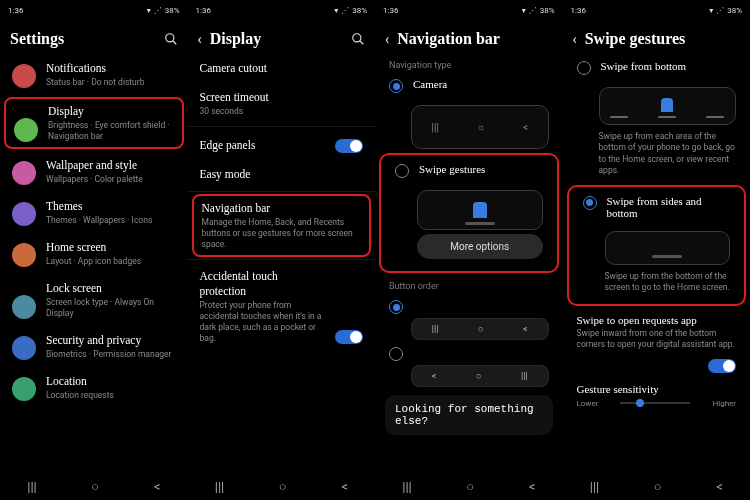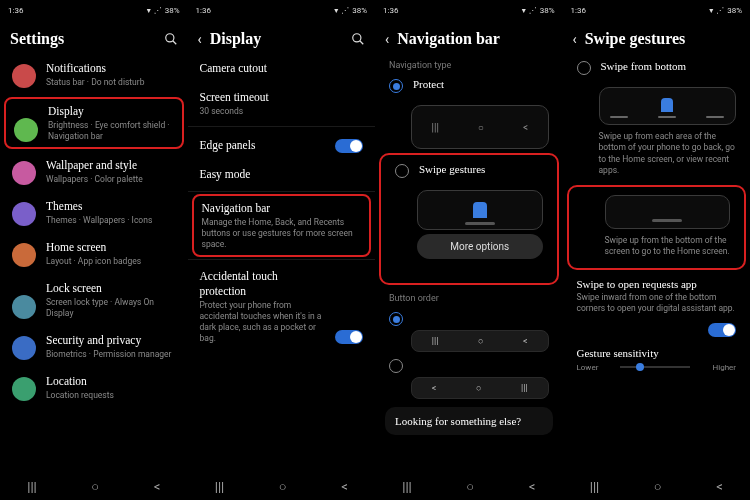--- a/index.html
+++ b/index.html
@@ -94,21 +94,21 @@
     align-items:center;
     justify-content:space-around;
     position:relative;
   }
   .preview .nav-glyph{color:#888;font-size:10px;}
   .preview .pill{position:absolute;width:30px;height:3px;border-radius:3px;background:#555;}
   .preview.swipe .handle{width:14px;height:16px;background:#3a7de0;border-radius:4px 4px 0 0;}
   .preview .bars{display:flex;gap:30px;}
   .preview .bar{width:18px;height:2px;background:#666;border-radius:2px;}
   .more-options{
-    margin:4px 14px 20px 36px;
+    margin:4px 14px 8px 36px;
     background:#2a2a2a;
     border-radius:16px;
     text-align:center;
     padding:7px 0;
     font-size:10px;
     color:#ddd;
   }
   .highlight-box{
     border:2px solid #d92020;
     border-radius:10px;
@@ -127,21 +127,21 @@
     color:#bbb;
     font-size:9px;
   }
   .desc { font-size:8.5px; color:#8a8a8a; padding: 2px 14px 6px 36px; line-height:1.35; }
   .looking {
     background:#111;
     margin:8px 10px 2px 10px;
     padding:8px 10px;
     border-radius:10px;
   }
-  .looking .label{font-size:11px;color:#fff;font-family:Liberation Serif, serif;}
+  .looking .label{font-size:11px;color:#fff;font-family:Liberation Mono, monospace;}
   .swipe-assist{padding:6px 14px;}
   .swipe-assist .label{font-size:11px;color:#fff;font-family:"Comic Sans MS",cursive;}
   .swipe-assist .sub{font-size:8.5px;color:#8a8a8a;margin-top:2px;line-height:1.3;}
   .swipe-assist-row{display:flex;justify-content:flex-end;padding:0 14px 4px 14px;}
   .sens{padding:6px 14px 2px 14px;}
   .sens .label{font-size:11px;color:#fff;font-family:"Comic Sans MS",cursive;}
   .sens-row{display:flex;justify-content:flex-end;align-items:center;padding:2px 14px;font-size:8px;color:#888;gap:16px;}
   .sens-track{flex:1;height:2px;background:#333;margin:0 6px;position:relative;}
   .sens-track::after{content:"";position:absolute;left:22%;top:-3px;width:8px;height:8px;border-radius:50%;background:#3a7de0;}
   .navbar{
@@ -322,21 +322,21 @@
   </div>
   <div class="titlebar">
     <span class="back">‹</span>
     <h1>Navigation bar</h1>
   </div>
   <div class="content">
     <div class="section-label">Navigation type</div>
 
     <div class="radio-row">
       <div class="radio checked"></div>
-      <div class="label">Protect</div>
+      <div class="label">Camera</div>
     </div>
     <div class="preview">
       <span class="nav-glyph">|||</span>
       <span class="nav-glyph">○</span>
       <span class="nav-glyph">&lt;</span>
     </div>
 
     <div class="highlight-box">
       <div class="radio-row">
         <div class="radio"></div>
@@ -400,20 +400,24 @@
       <div class="handle" style="width:12px;height:14px;"></div>
       <div class="bars">
         <div class="bar"></div>
           <div class="bar"></div>
           <div class="bar"></div>
       </div>
     </div>
     <div class="desc">Swipe up from each area of the bottom of your phone to go back, go to the Home screen, or view recent apps.</div>
 
     <div class="highlight-box">
+      <div class="radio-row">
+        <div class="radio checked"></div>
+        <div class="label">Swipe from sides and bottom</div>
+      </div>
       <div class="preview" style="height:34px;justify-content:center;">
         <div class="pill" style="bottom:6px;left:50%;transform:translateX(-50%);"></div>
       </div>
       <div class="desc">Swipe up from the bottom of the screen to go to the Home screen.</div>
     </div>
 
     <div class="swipe-assist">
       <div class="label">Swipe to open requests app</div>
       <div class="sub">Swipe inward from one of the bottom corners to open your digital assistant app.</div>
     </div>

